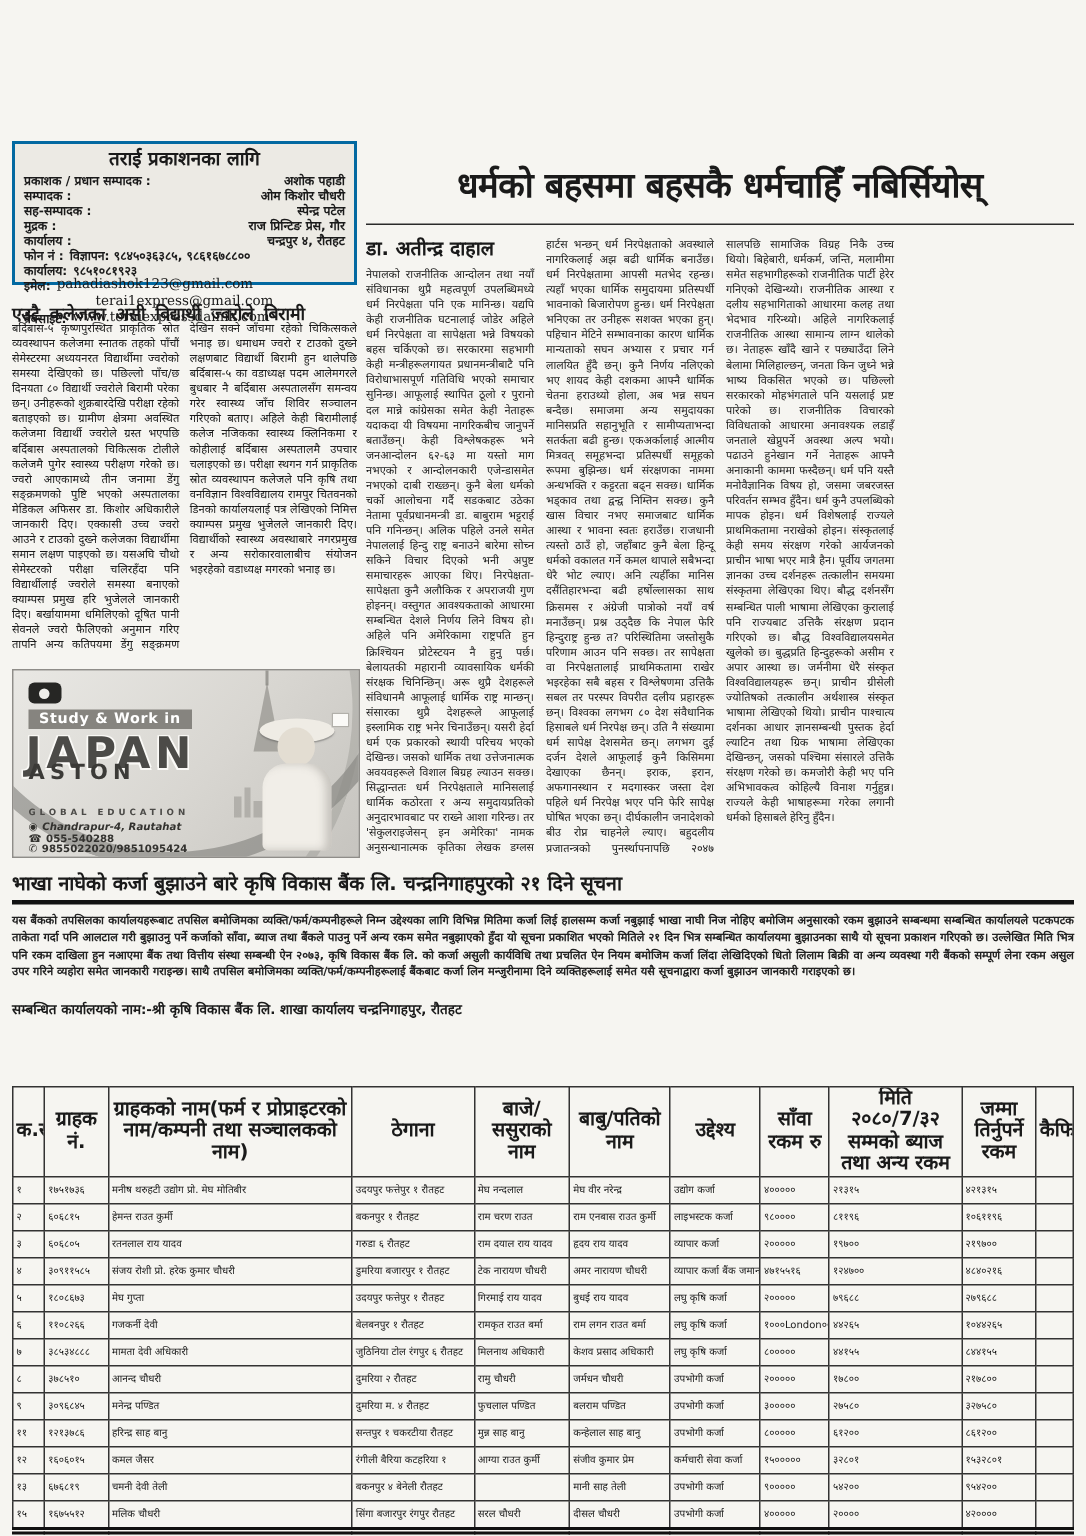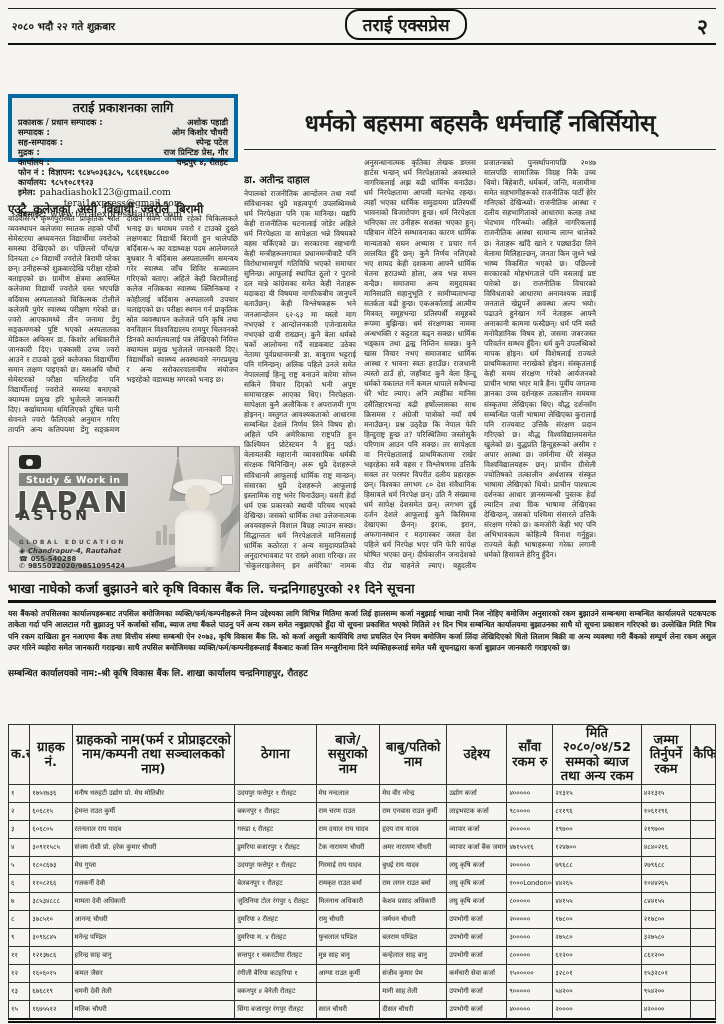--- a/index.html
+++ b/index.html
@@ -7,21 +7,21 @@
         font-family:"DejaVu Sans",sans-serif;color:#1a1a1a;overflow:hidden;}
   
   .masthead-bar{position:absolute;left:8px;right:8px;top:8px;height:34px;display:flex;
     align-items:center;justify-content:space-between;border-top:1.5px solid #222;
     border-bottom:2px solid #111;}
   .issue-date{font-size:10.5px;font-weight:bold;padding-left:4px;}
   .mast-box{border:2px solid #111;border-radius:14px;padding:2px 16px;font-size:17px;
     font-weight:800;background:#f6f5f1;position:relative;top:-2px;}
   .page-no{font-size:21px;font-weight:800;padding-right:8px;}
   
-  .pub-box{position:absolute;left:8px;top:94px;width:230px;height:68px;border:4px solid #0369a1;
+  .pub-box{position:absolute;left:8px;top:94px;width:230px;height:96px;border:2px solid #0369a1;
     background:#eceae4;box-sizing:border-box;padding:2px 3px;}
   .pub-title{text-align:center;font-size:12.5px;font-weight:800;line-height:1.2;margin-bottom:2px;}
   .pub-row{display:flex;gap:4px;font-weight:bold;font-size:8.2px;line-height:1.22;padding:0 3px;}
   .pub-row.split{justify-content:space-between;}
   .pub-row.center{justify-content:center;}
   .pub-row .pl{white-space:nowrap;}
   .pub-row .pv{white-space:nowrap;}
   .pub-row.latin .pv{font-family:"DejaVu Serif",serif;font-weight:normal;font-size:9px;}
   
   .college-headline{position:absolute;left:8px;top:200px;width:232px;font-size:11.8px;
@@ -62,46 +62,41 @@
   .ad-line.l1{top:100px;font-style:italic;}
   .ad-line.l2{top:108px;}
   .ad-line.l3{top:115px;}
   
   .main-headline{position:absolute;left:244px;top:98px;width:472px;height:52px;
     font-size:23px;font-weight:800;white-space:nowrap;text-align:center;letter-spacing:-0.3px;
     border-bottom:1px solid #2a2a2a;padding-top:8px;box-sizing:border-box;}
   .main-body{position:absolute;left:244px;top:158px;width:472px;height:418px;
     column-count:4;column-gap:8px;column-fill:auto;font-size:7.3px;line-height:1.38;
     text-align:justify;overflow:hidden;}
-  .byline{font-weight:800;font-size:10px;margin-bottom:2px;margin-top:15px;}
+  .byline{font-weight:800;font-size:13px;margin-bottom:2px;}
   
   .notice{position:absolute;left:8px;top:577px;width:708px;}
   .notice-headline{text-align:left;font-size:13px;font-weight:800;padding:2px 0 3px 0;
     border-bottom:3px solid #111;}
   .notice-body{margin-top:5px;font-size:7.5px;line-height:1.5;text-align:justify;font-weight:bold;color:#222;}
   .notice-office{margin-top:13px;font-size:9px;font-weight:800;}
   
   .loan-table-wrap{position:absolute;left:8px;top:724px;width:708px;}
   table.loan{border-collapse:collapse;width:100%;table-layout:fixed;
     border:1.5px solid #111;border-bottom:5px double #111;}
   table.loan th{border:1px solid #333;font-size:13px;font-weight:800;padding:1px 2px;
     line-height:1.1;height:24px;white-space:normal;overflow:hidden;text-align:center;}
   table.loan td{border:1px solid #333;font-size:6.7px;padding:1px 2px;height:15px;
     white-space:nowrap;overflow:hidden;line-height:1.1;}
 </style>
 </head>
 <body>
 
 <div id="page">
 
-  <div class="masthead-bar">
-    <span class="issue-date">२०८० भदौ २२ गते शुक्रबार</span>
-    <span class="mast-box">तराई एक्सप्रेस</span>
-    <span class="page-no">२</span>
-  </div>
 
   <div class="pub-box">
     <div class="pub-title">तराई प्रकाशनका लागि</div>
     <div id="pub-info-rows">
         <div class="pub-row split">
           <span class="pl">प्रकाशक / प्रधान सम्पादक :</span>
           <span class="pv">अशोक पहाडी</span>
         </div>
         <div class="pub-row split">
           <span class="pl">सम्पादक :</span>
@@ -209,21 +204,21 @@
       <thead>
           <tr id="loan-head-row">
             <th>क.सं</th>
             <th>ग्राहक नं.</th>
             <th>ग्राहकको नाम(फर्म र प्रोप्राइटरको नाम/कम्पनी तथा सञ्चालकको नाम)</th>
             <th>ठेगाना</th>
             <th>बाजे/ससुराको नाम</th>
             <th>बाबु/पतिको नाम</th>
             <th>उद्देश्य</th>
             <th>साँवा रकम रु</th>
-            <th>मिति २०८०/०४/52 सम्मको ब्याज तथा अन्य रकम</th>
+            <th>मिति २०८०/7/३२ सम्मको ब्याज तथा अन्य रकम</th>
             <th>जम्मा तिर्नुपर्ने रकम</th>
             <th>कैफियत</th>
           </tr>
         </thead>
       <tbody id="loan-body">
           <tr>
             <td>१</td>
             <td>१७५१७३६</td>
             <td>मनीष थरुहटी उद्योग प्रो. मेघ मोतिबीर</td>
             <td>उदयपुर फत्तेपुर १ रौतहट</td>

